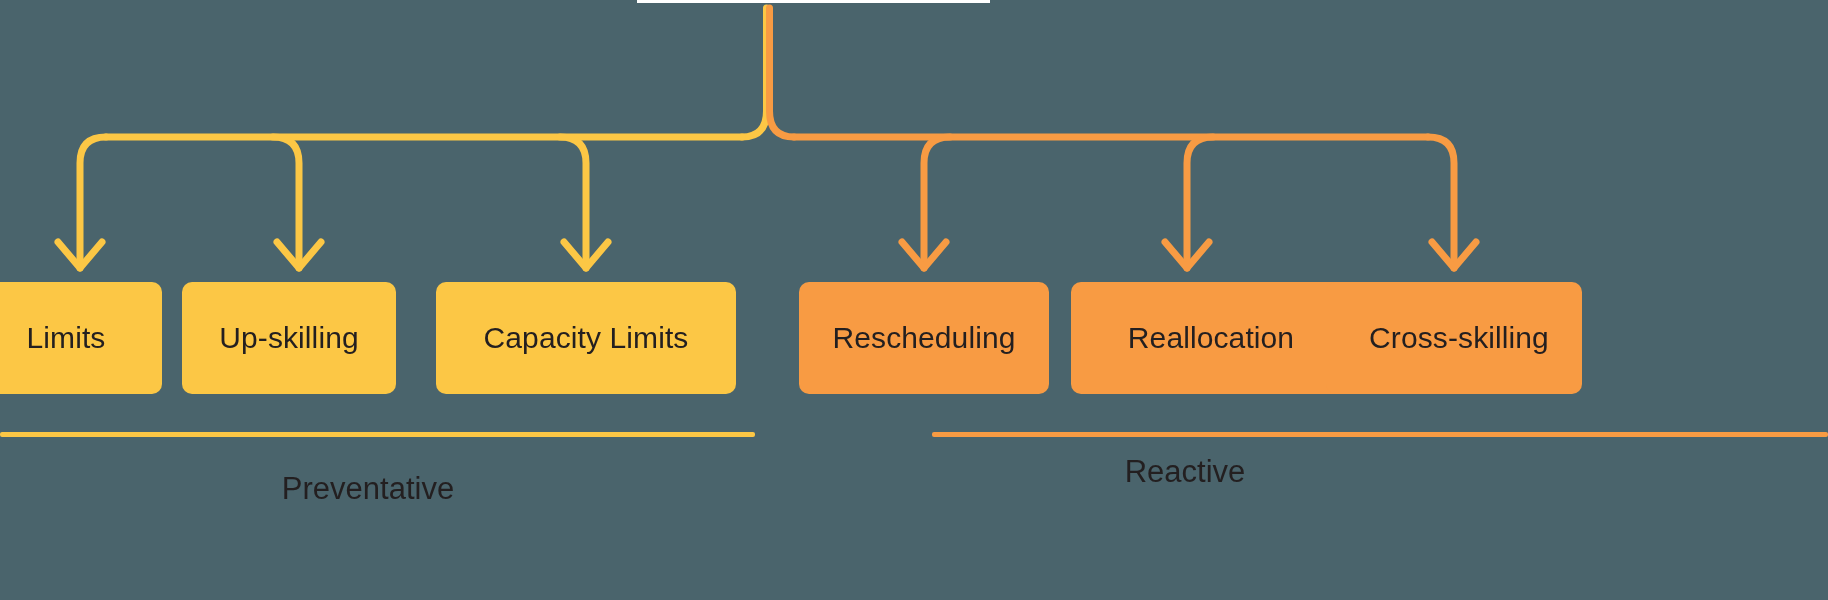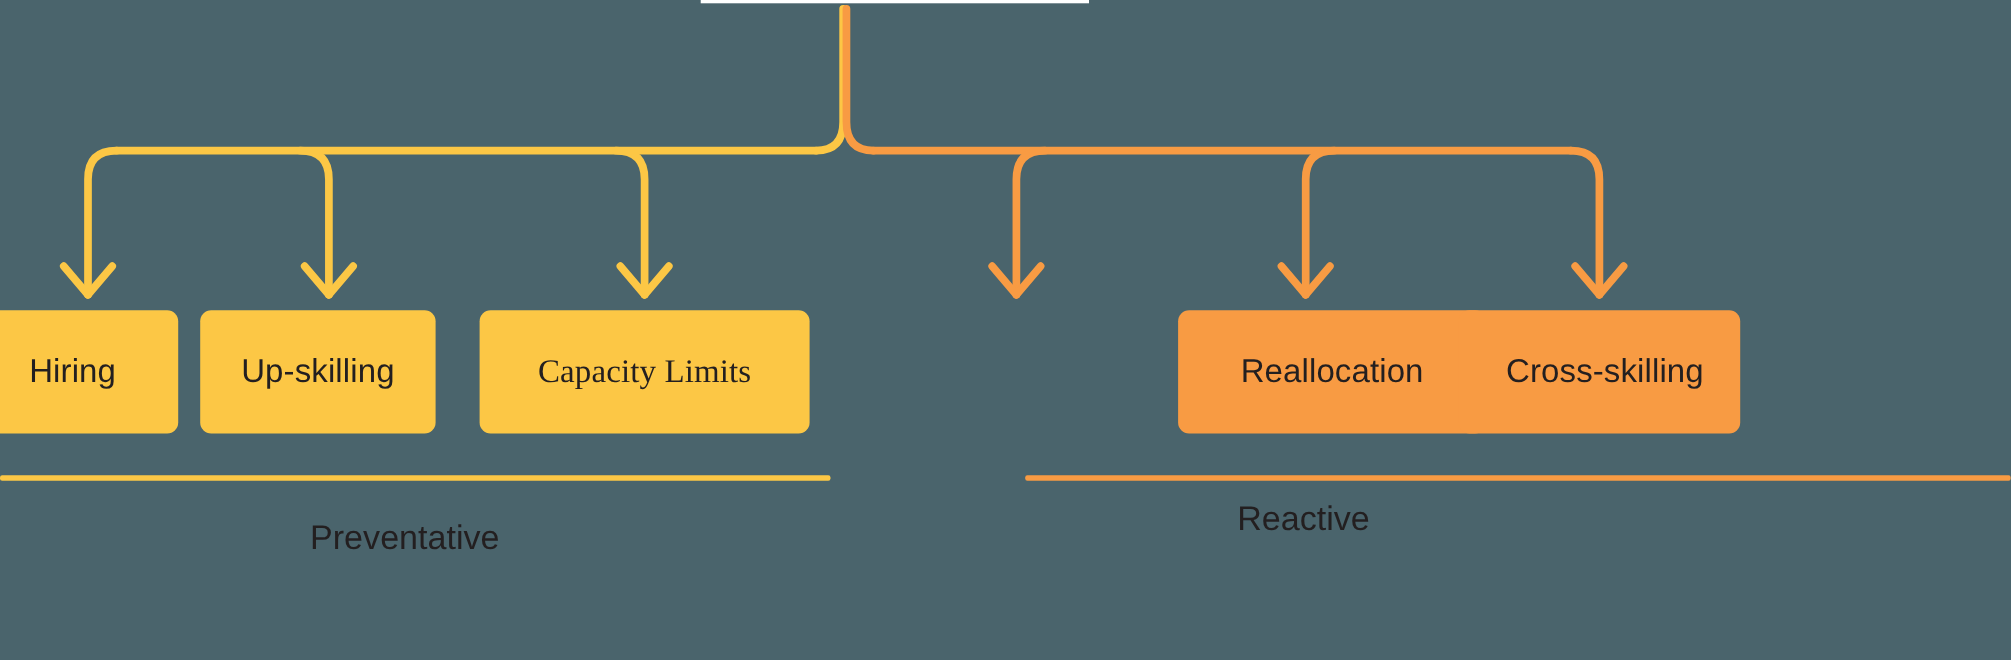--- a/index.html
+++ b/index.html
@@ -73,29 +73,32 @@
       <path d="M 794 137 L 1428 137" fill="none" stroke="#f89b43" stroke-width="7" stroke-linecap="round" stroke-linejoin="round"></path>
       <path d="M 950 137 Q 924 137 924 163 L 924 268" fill="none" stroke="#f89b43" stroke-width="7" stroke-linecap="round" stroke-linejoin="round"></path>
       <path d="M 902 242 L 924 268 L 946 242" fill="none" stroke="#f89b43" stroke-width="7" stroke-linecap="round" stroke-linejoin="round"></path>
       <path d="M 1213 137 Q 1187 137 1187 163 L 1187 268" fill="none" stroke="#f89b43" stroke-width="7" stroke-linecap="round" stroke-linejoin="round"></path>
       <path d="M 1165 242 L 1187 268 L 1209 242" fill="none" stroke="#f89b43" stroke-width="7" stroke-linecap="round" stroke-linejoin="round"></path>
       <path d="M 1428 137 Q 1454 137 1454 163 L 1454 268" fill="none" stroke="#f89b43" stroke-width="7" stroke-linecap="round" stroke-linejoin="round"></path>
       <path d="M 1432 242 L 1454 268 L 1476 242" fill="none" stroke="#f89b43" stroke-width="7" stroke-linecap="round" stroke-linejoin="round"></path>
     </svg>
 
   <div class="node prev" style="left:-30px;top:282px;width:192px;">
-    <span class="node-label">Hiring</span>
+    <span class="node-label">Limits</span>
   </div>
   <div class="node prev" style="left:182px;top:282px;width:214px;">
     <span class="node-label">Up-skilling</span>
   </div>
-  <div class="node prev" style="left:436px;top:282px;width:300px;font-family:Liberation Serif, serif;">
+  <div class="node prev" style="left:436px;top:282px;width:300px;">
     <span class="node-label">Capacity Limits</span>
   </div>
 
+  <div class="node react" style="left:799px;top:282px;width:250px;">
+    <span class="node-label">Rescheduling</span>
+  </div>
   <div class="node react" style="left:1071px;top:282px;width:280px;">
     <span class="node-label">Reallocation</span>
   </div>
   <div class="node react" style="left:1326px;top:282px;width:256px;padding-left:28px;">
     <span class="node-label">Cross-skilling</span>
   </div>
 
   <div class="rule prev" style="left:0px;top:432px;width:755px;"></div>
   <div class="rule react" style="left:932px;top:432px;width:896px;"></div>
 

